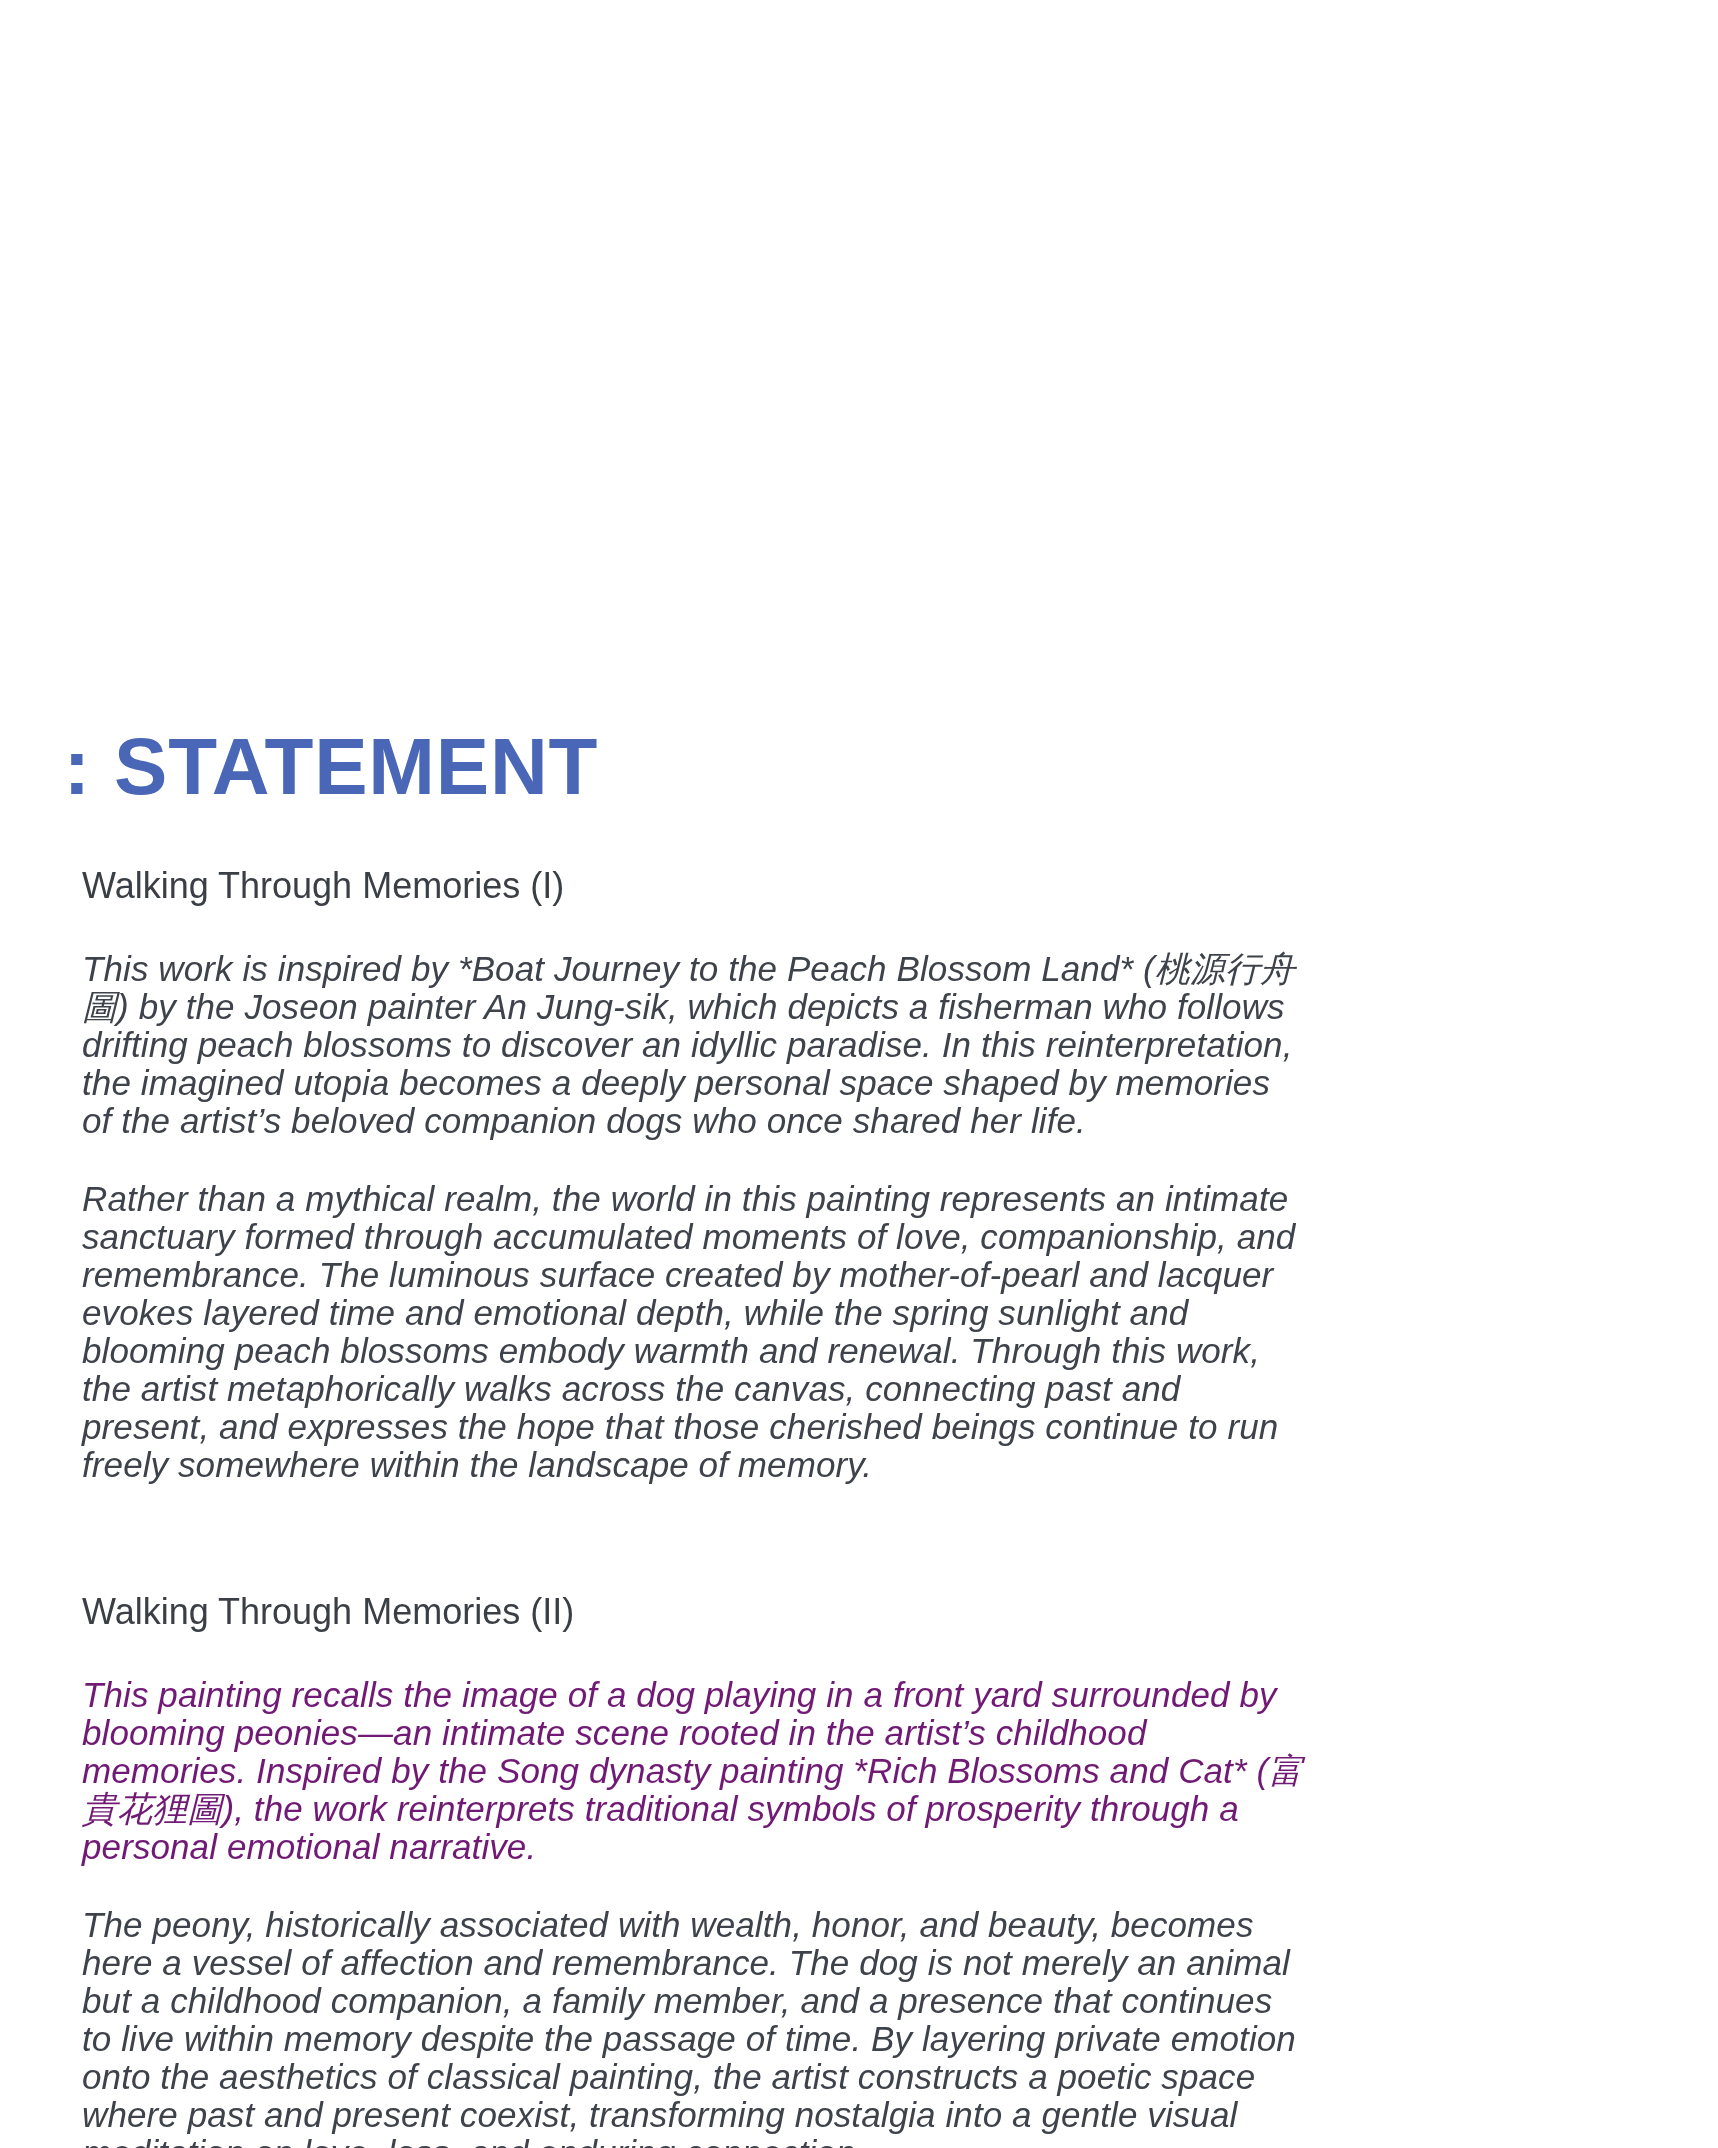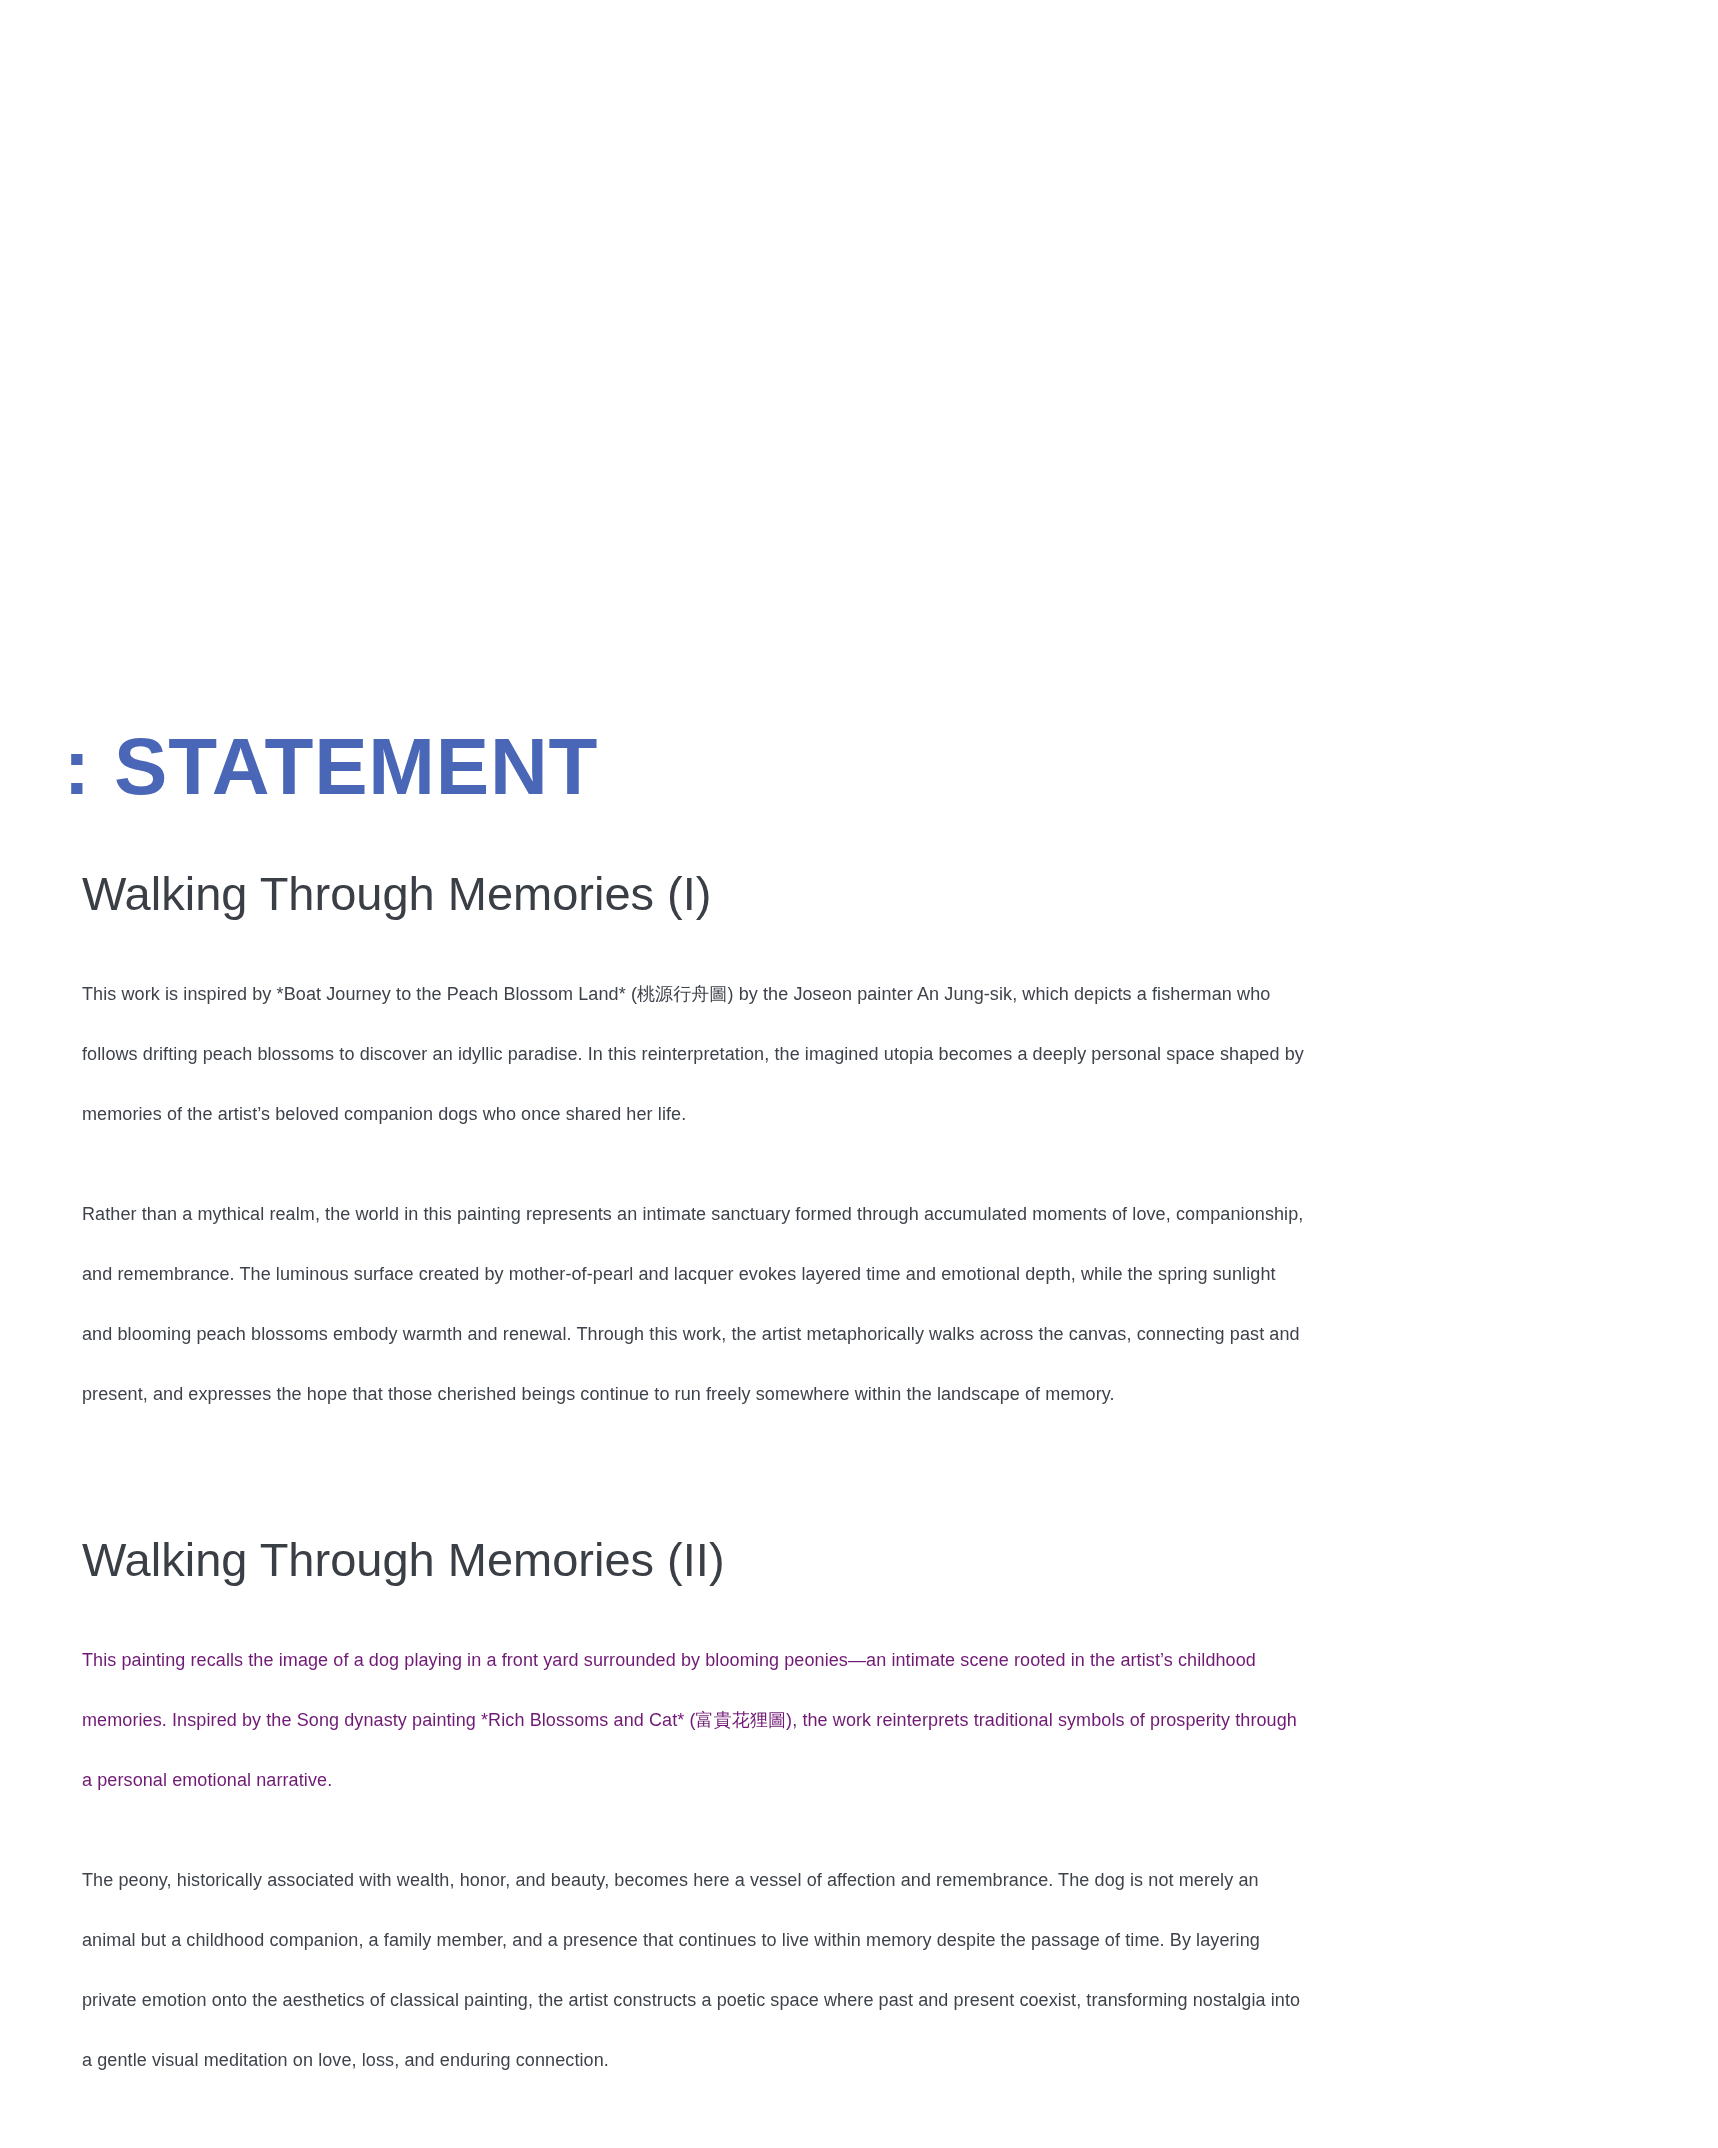--- a/index.html
+++ b/index.html
@@ -22,36 +22,37 @@
     font-size: 80px;
     font-weight: 800;
     letter-spacing: 0.8px;
     color: #4A67B7;
     line-height: 1.1;
     margin-left: -18.5px;
     margin-bottom: 52px;
     white-space: nowrap;
   }
   .section-heading {
-    font-size: 47px;
+    font-size: 36px;
     font-weight: 500;
     color: #3A3E45;
     line-height: 1.3;
   }
   .section + .section {
     margin-top: 105px;
   }
   .body-paragraph {
-    font-size: 18px;
+    font-size: 35px;
     font-weight: 400;
     color: #3E434B;
-    line-height: 60px;
+    line-height: 38px;
     margin-top: 40px;
     max-width: 1400px;
     letter-spacing: 0.1px;
+    font-style: italic;
   }
 </style>
 </head>
 <body>
 
 <div class="page" style="background: rgb(255, 255, 255);">
 
   <h1 class="page-title" style="color: rgb(74, 103, 183);">: STATEMENT</h1>
 
   <section class="section">

